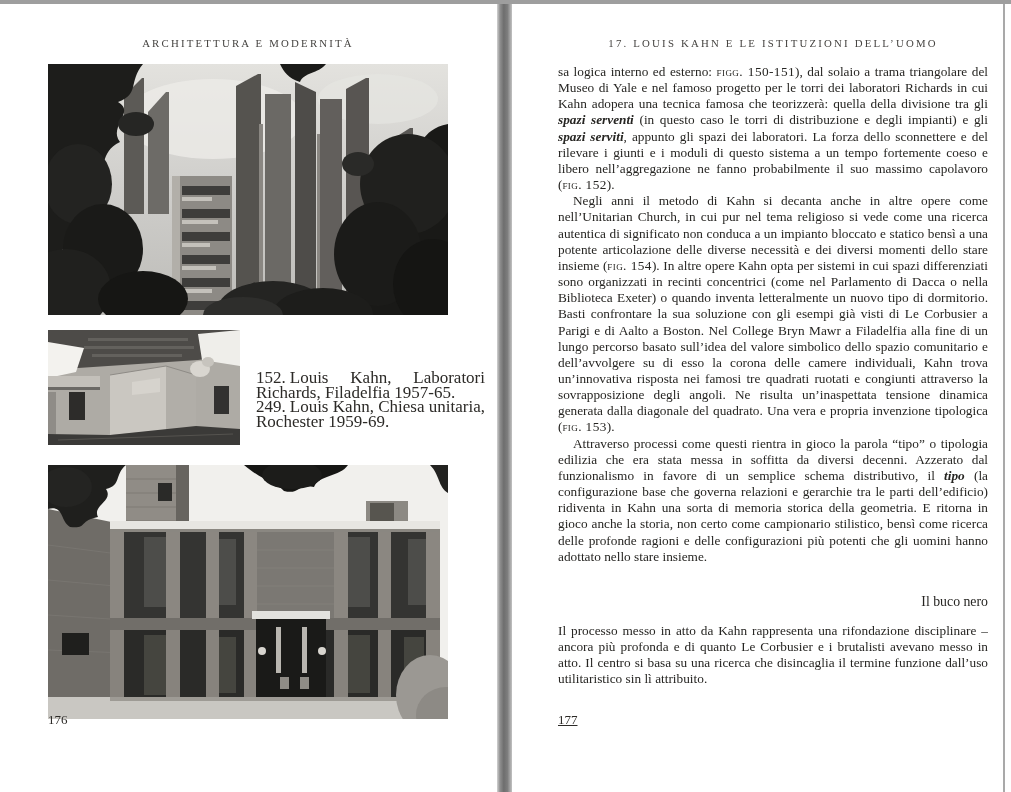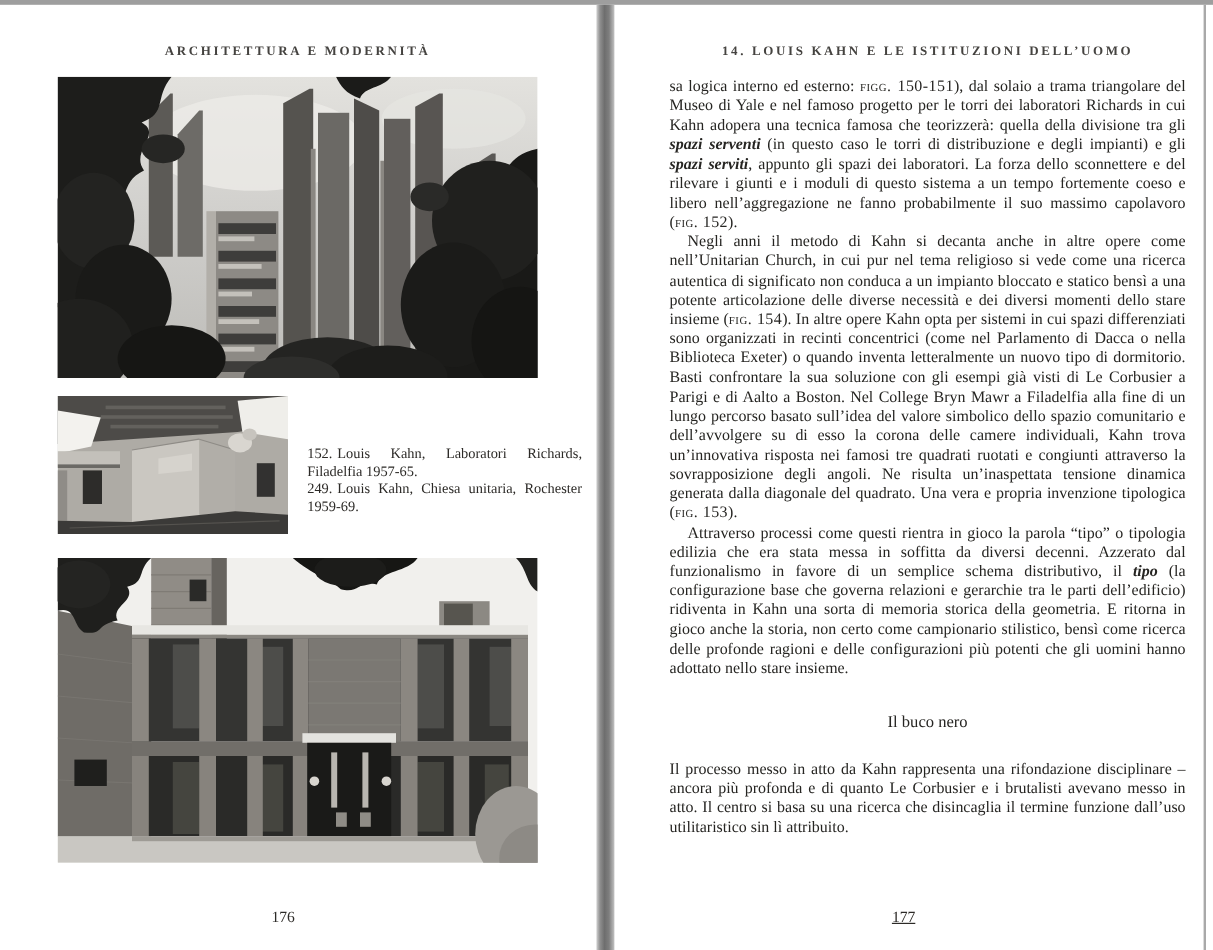--- a/index.html
+++ b/index.html
@@ -9,53 +9,53 @@
     font-family:"Liberation Serif","DejaVu Serif",serif;
     color:#262522;
   }
   .top-edge{position:absolute;left:0;top:0;width:1011px;height:4px;background:#9e9e9e;}
   .gutter{position:absolute;left:497px;top:4px;width:15px;height:788px;
     background:linear-gradient(90deg,#d2d2d2 0%,#8f8f8f 20%,#6e6e6e 45%,#7e7e7e 70%,#c2c2c2 100%);}
   .right-edge{position:absolute;left:1003px;top:4px;width:2px;height:788px;background:#a9a9a9;}
 
   .running-head{
     position:absolute;top:37px;text-align:center;
-    font-size:10.8px;letter-spacing:2.2px;color:#454340;white-space:nowrap;font-weight:bold;
+    font-size:10.8px;letter-spacing:2.2px;color:#454340;white-space:nowrap;
   }
   .running-head.left{left:48px;width:400px;}
   .running-head.right{left:558px;width:430px;}
 
   figure{margin:0;position:absolute;}
   figure svg{display:block;}
   .photo-1{left:48px;top:64px;width:400px;height:251px;}
   .photo-2{left:48px;top:330px;width:192px;height:115px;}
   .photo-3{left:48px;top:465px;width:400px;height:254px;}
 
   .captions{
     position:absolute;left:256px;top:371px;width:229px;
-    font-size:12px;line-height:14.6px;color:#2c2a27;
+    font-size:17px;line-height:14.6px;color:#2c2a27;
   }
   .caption-item{text-align:justify;}
   .cap-num{padding-right:4px;}
 
   .body-text{
     position:absolute;left:558px;top:64px;width:430px;
     font-size:13.3px;line-height:16.15px;text-align:justify;
     color:#262522;
   }
   .para{margin:0;}
   .para.indent{text-indent:15px;}
   .section-heading{
-    font-weight:normal;font-size:13.8px;margin:29px 0 23px 0;
-    text-align:center;text-indent:0;color:#262522;
+    font-weight:normal;font-size:13.8px;margin:29px 0 13px 0;
+    text-align:right;text-indent:0;color:#262522;
   }
   .seg-sc{font-variant:small-caps;letter-spacing:0.4px;}
   .seg-i{font-style:italic;font-weight:bold;}
 
-  .folio{position:absolute;top:756px;font-size:13px;color:#2c2a27;text-align:center;}
+  .folio{position:absolute;top:712px;font-size:13px;color:#2c2a27;}
   .folio.left{left:48px;width:376px;}
   .folio.right{left:558px;width:390px;text-decoration:underline;}
 </style>
 </head>
 <body>
 
 <div class="top-edge"></div>
 <div class="gutter"></div>
 <div class="right-edge"></div>
 
@@ -268,21 +268,21 @@
       <ellipse cx="382" cy="230" rx="34" ry="40" fill="#9b9893"></ellipse>
       <ellipse cx="398" cy="250" rx="30" ry="28" fill="#8d8a85"></ellipse>
     </svg>
   </figure>
 
   <div class="folio left">176</div>
 </div>
 
 <div>
 
-  <div class="running-head right">14. LOUIS KAHN E LE ISTITUZIONI DELL’UOMO</div>
+  <div class="running-head right">17. LOUIS KAHN E LE ISTITUZIONI DELL’UOMO</div>
 
   <div class="body-text">
     <p class="para"><span>sa logica interno ed esterno: </span><span class="seg-sc">figg. 150-151</span><span>), dal solaio a trama triangolare del Museo di Yale e nel famoso progetto per le torri dei laboratori Richards in cui Kahn adopera una tecnica famosa che teorizzerà: quella della divisione tra gli </span><span class="seg-i">spazi serventi</span><span> (in questo caso le torri di distribuzione e degli impianti) e gli </span><span class="seg-i">spazi serviti</span><span>, appunto gli spazi dei laboratori. La forza dello sconnettere e del rilevare i giunti e i moduli di questo sistema a un tempo fortemente coeso e libero nell’aggregazione ne fanno probabilmente il suo massimo capolavoro (</span><span class="seg-sc">fig. 152</span><span>).</span></p>
     <p class="para indent"><span>Negli anni il metodo di Kahn si decanta anche in altre opere come nell’Unitarian Church, in cui pur nel tema religioso si vede come una ricerca autentica di significato non conduca a un impianto bloccato e statico bensì a una potente articolazione delle diverse necessità e dei diversi momenti dello stare insieme (</span><span class="seg-sc">fig. 154</span><span>). In altre opere Kahn opta per sistemi in cui spazi differenziati sono organizzati in recinti concentrici (come nel Parlamento di Dacca o nella Biblioteca Exeter) o quando inventa letteralmente un nuovo tipo di dormitorio. Basti confrontare la sua soluzione con gli esempi già visti di Le Corbusier a Parigi e di Aalto a Boston. Nel College Bryn Mawr a Filadelfia alla fine di un lungo percorso basato sull’idea del valore simbolico dello spazio comunitario e dell’avvolgere su di esso la corona delle camere individuali, Kahn trova un’innovativa risposta nei famosi tre quadrati ruotati e congiunti attraverso la sovrapposizione degli angoli. Ne risulta un’inaspettata tensione dinamica generata dalla diagonale del quadrato. Una vera e propria invenzione tipologica (</span><span class="seg-sc">fig. 153</span><span>).</span></p>
     <p class="para indent"><span>Attraverso processi come questi rientra in gioco la parola “tipo” o tipologia edilizia che era stata messa in soffitta da diversi decenni. Azzerato dal funzionalismo in favore di un semplice schema distributivo, il </span><span class="seg-i">tipo</span><span> (la configurazione base che governa relazioni e gerarchie tra le parti dell’edificio) ridiventa in Kahn una sorta di memoria storica della geometria. E ritorna in gioco anche la storia, non certo come campionario stilistico, bensì come ricerca delle profonde ragioni e delle configurazioni più potenti che gli uomini hanno adottato nello stare insieme.</span></p>
     <h2 class="section-heading">Il buco nero</h2>
     <p class="para"><span>Il processo messo in atto da Kahn rappresenta una rifondazione disciplinare – ancora più profonda e di quanto Le Corbusier e i brutalisti avevano messo in atto. Il centro si basa su una ricerca che disincaglia il termine funzione dall’uso utilitaristico sin lì attribuito.</span></p>
   </div>
 
   <div class="folio right">177</div>

